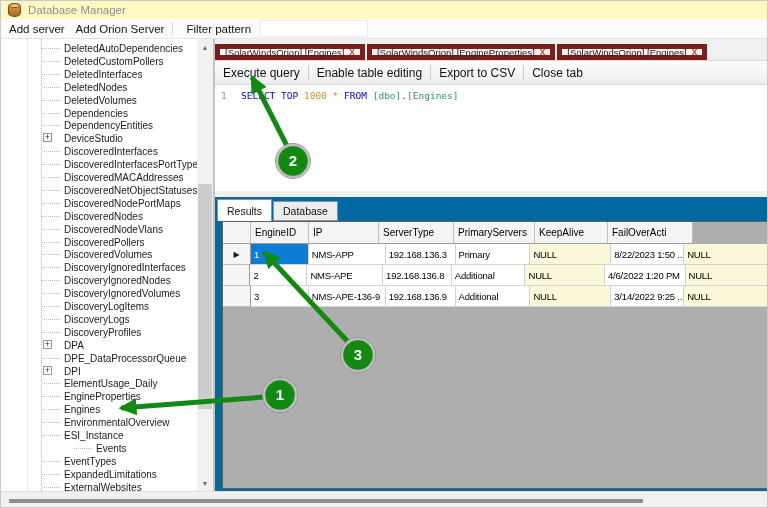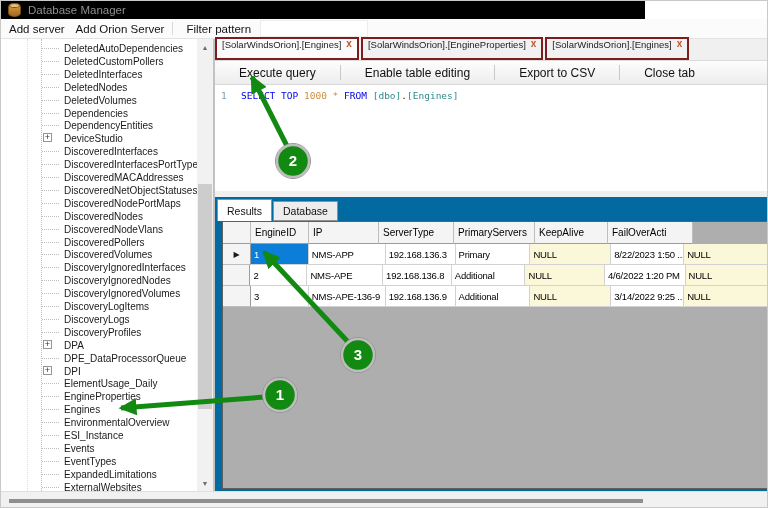--- a/index.html
+++ b/index.html
@@ -1,20 +1,20 @@
 <!DOCTYPE html>
 <html><head>
 <meta charset="utf-8">
 <style>
   html,body{margin:0;padding:0;background:#d8d8d8;}
   #window{position:relative;width:768px;height:508px;background:#ffffff;overflow:hidden;
           font-family:"Liberation Sans",sans-serif;border:1px solid #c9c9c9;box-sizing:border-box;}
 
   
-  .titlebar{position:absolute;left:0;top:0;width:644px;height:18px;background:#000000;display:flex;align-items:center;}
+  .titlebar{position:absolute;left:0;top:0;width:768px;height:18px;background:#fef9c3;display:flex;align-items:center;}
   .db-icon{position:relative;width:11px;height:12px;margin-left:7px;background:linear-gradient(#d7a04e,#a8691f);
            border:1px solid #7c4e14;border-radius:45%/28%;}
   .db-icon::before{content:"";position:absolute;left:0;top:-1px;width:9px;height:3px;background:#e8c07a;
            border:1px solid #7c4e14;border-radius:50%;}
   .titlebar-title{margin-left:7px;font-size:11.5px;color:#8f8f8f;}
 
   
   .menubar{position:absolute;left:0;top:18px;width:768px;height:20px;background:#fbfbfb;
            border-bottom:1px solid #e3e3e3;display:flex;align-items:center;font-size:11.5px;color:#141414;box-sizing:border-box;}
   .menu-item{margin-left:5px;padding:0 3px;white-space:nowrap;}
@@ -38,28 +38,28 @@
            color:#6e6e6e;font-size:7px;}
   .sb-btn.up{top:0;} .sb-btn.down{bottom:0;}
   .sb-thumb{position:absolute;left:1px;top:145px;width:14px;height:225px;background:#cdcdcd;}
   .v-splitter{position:absolute;left:212px;top:38px;width:2px;height:452px;background:#c2c2c2;}
 
   
   .right-panel{position:absolute;left:214px;top:38px;width:554px;height:452px;background:#f0f0f0;}
 
   .doc-tabstrip{position:absolute;left:0;top:0;width:554px;height:22px;display:flex;align-items:flex-end;
            background:#f0f0f0;border-bottom:1px solid #dcdcdc;box-sizing:border-box;}
-  .doc-tab{height:23px;display:flex;align-items:flex-start;border:2px solid #7f1d1d;background:#f1f1f1;
+  .doc-tab{height:16px;display:flex;align-items:center;border:5px solid #7f1d1d;background:#f1f1f1;
            padding:0 5px;font-size:9.5px;color:#222;margin-right:2px;white-space:nowrap;box-sizing:border-box;}
   .doc-tab.active{background:#fbfbfb;}
   .doc-tab .close{font-weight:bold;margin-left:5px;font-size:10px;line-height:10px;}
 
   .toolbar{position:absolute;left:0;top:22px;width:554px;height:24px;background:linear-gradient(#fdfdfd,#ededed);
            border-bottom:1px solid #dadada;display:flex;align-items:center;font-size:12px;color:#111;box-sizing:border-box;}
-  .tb-btn{padding:0 24px;white-space:nowrap;}
+  .tb-btn{padding:0 8px;white-space:nowrap;}
   .tb-sep{width:1px;height:15px;background:#c9c9c9;}
 
   .editor{position:absolute;left:0;top:46px;width:554px;height:106px;background:#ffffff;
            font-family:"DejaVu Sans Mono",monospace;font-size:9.5px;}
   .line-no{position:absolute;left:6px;top:5px;}
   .sql{position:absolute;left:26px;top:5px;white-space:pre;}
 
   .results-panel{position:absolute;left:0;top:158px;width:554px;height:294px;background:#0369a1;}
   .res-tabstrip{position:absolute;left:2px;top:1px;height:23px;display:flex;align-items:flex-end;}
   .res-tab{height:20px;display:flex;align-items:center;padding:0 9px;font-size:10.5px;color:#111;
@@ -223,21 +223,21 @@
           <div class="tree-label">Engines</div>
         </div>
         <div class="tree-item" style="top: 377.1px;">
           <div class="tree-dash"></div>
           <div class="tree-label">EnvironmentalOverview</div>
         </div>
         <div class="tree-item" style="top: 390px;">
           <div class="tree-dash"></div>
           <div class="tree-label">ESI_Instance</div>
         </div>
-        <div class="tree-item" style="top: 402.9px;">
+        <div class="tree-item" style="top: 402.9px; margin-left: 32px;">
           <div class="tree-dash"></div>
           <div class="tree-label">Events</div>
         </div>
         <div class="tree-item" style="top: 415.8px;">
           <div class="tree-dash"></div>
           <div class="tree-label">EventTypes</div>
         </div>
         <div class="tree-item" style="top: 428.7px;">
           <div class="tree-dash"></div>
           <div class="tree-label">ExpandedLimitations</div>

